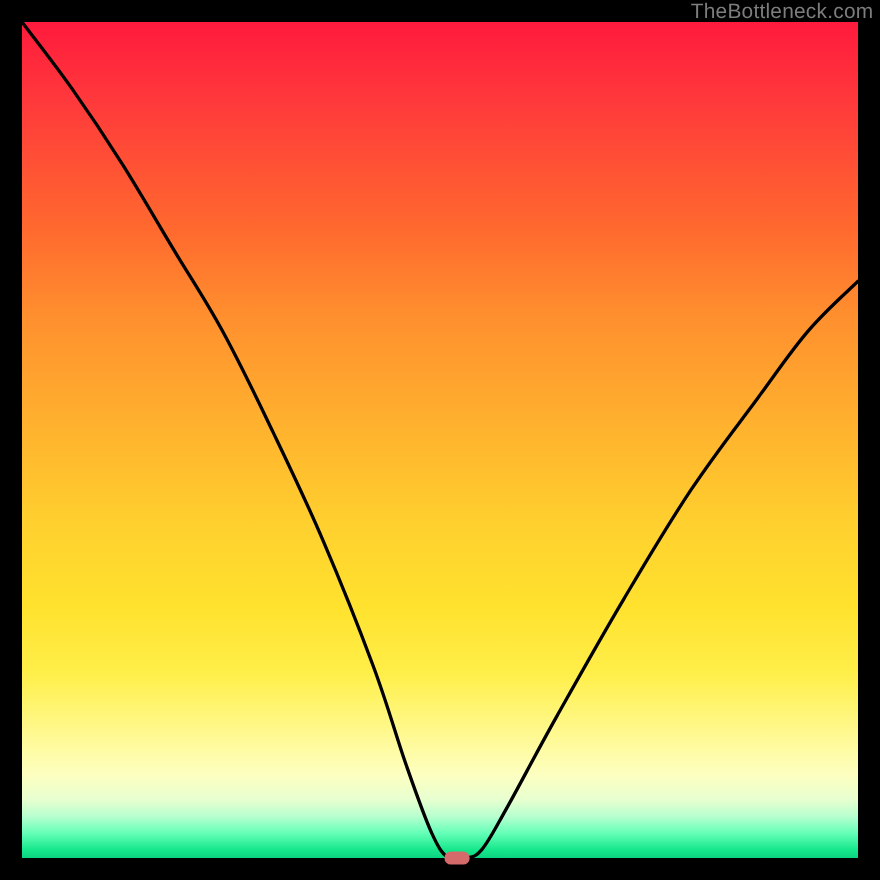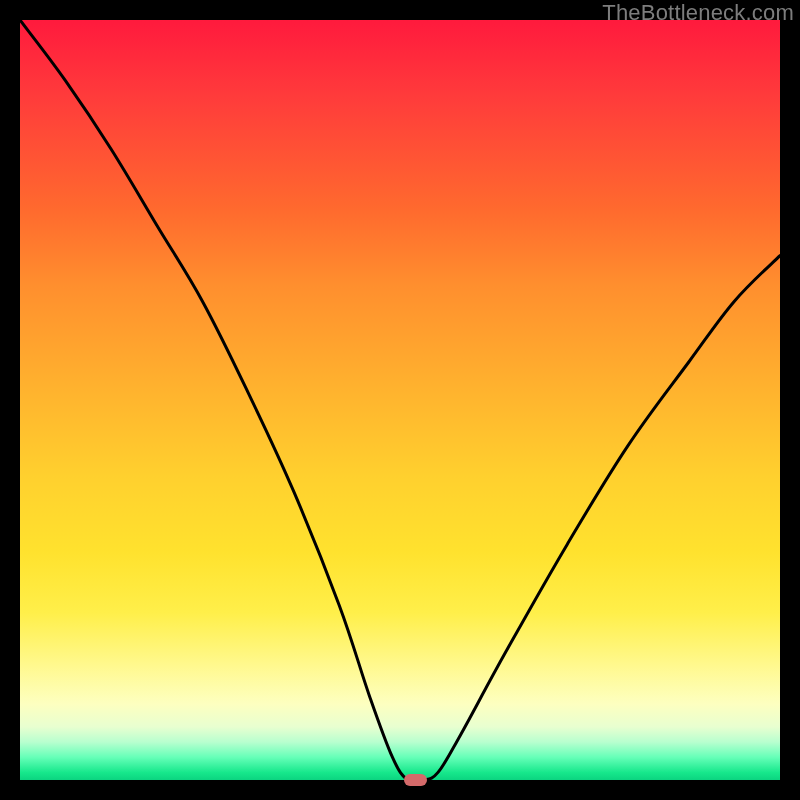--- a/index.html
+++ b/index.html
@@ -52,21 +52,21 @@
     top: 0;
     width: 760px;
     height: 760px;
     pointer-events: none;
   }
   .watermark {
     position: absolute;
     top: 0;
     right: 6px;
     font-family: Arial, Helvetica, sans-serif;
-    font-size: 22px;
+    font-size: 19px;
     color: #7d7d7d;
     letter-spacing: 0.2px;
   }
 </style>
 </head>
 <body>
 
 <div class="frame">
   <div class="watermark">TheBottleneck.com</div>
   <div class="plot">

